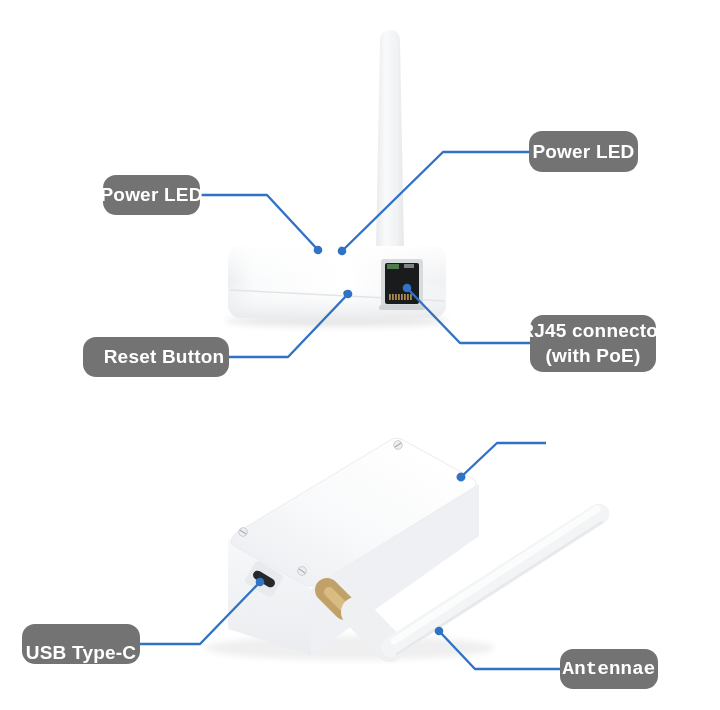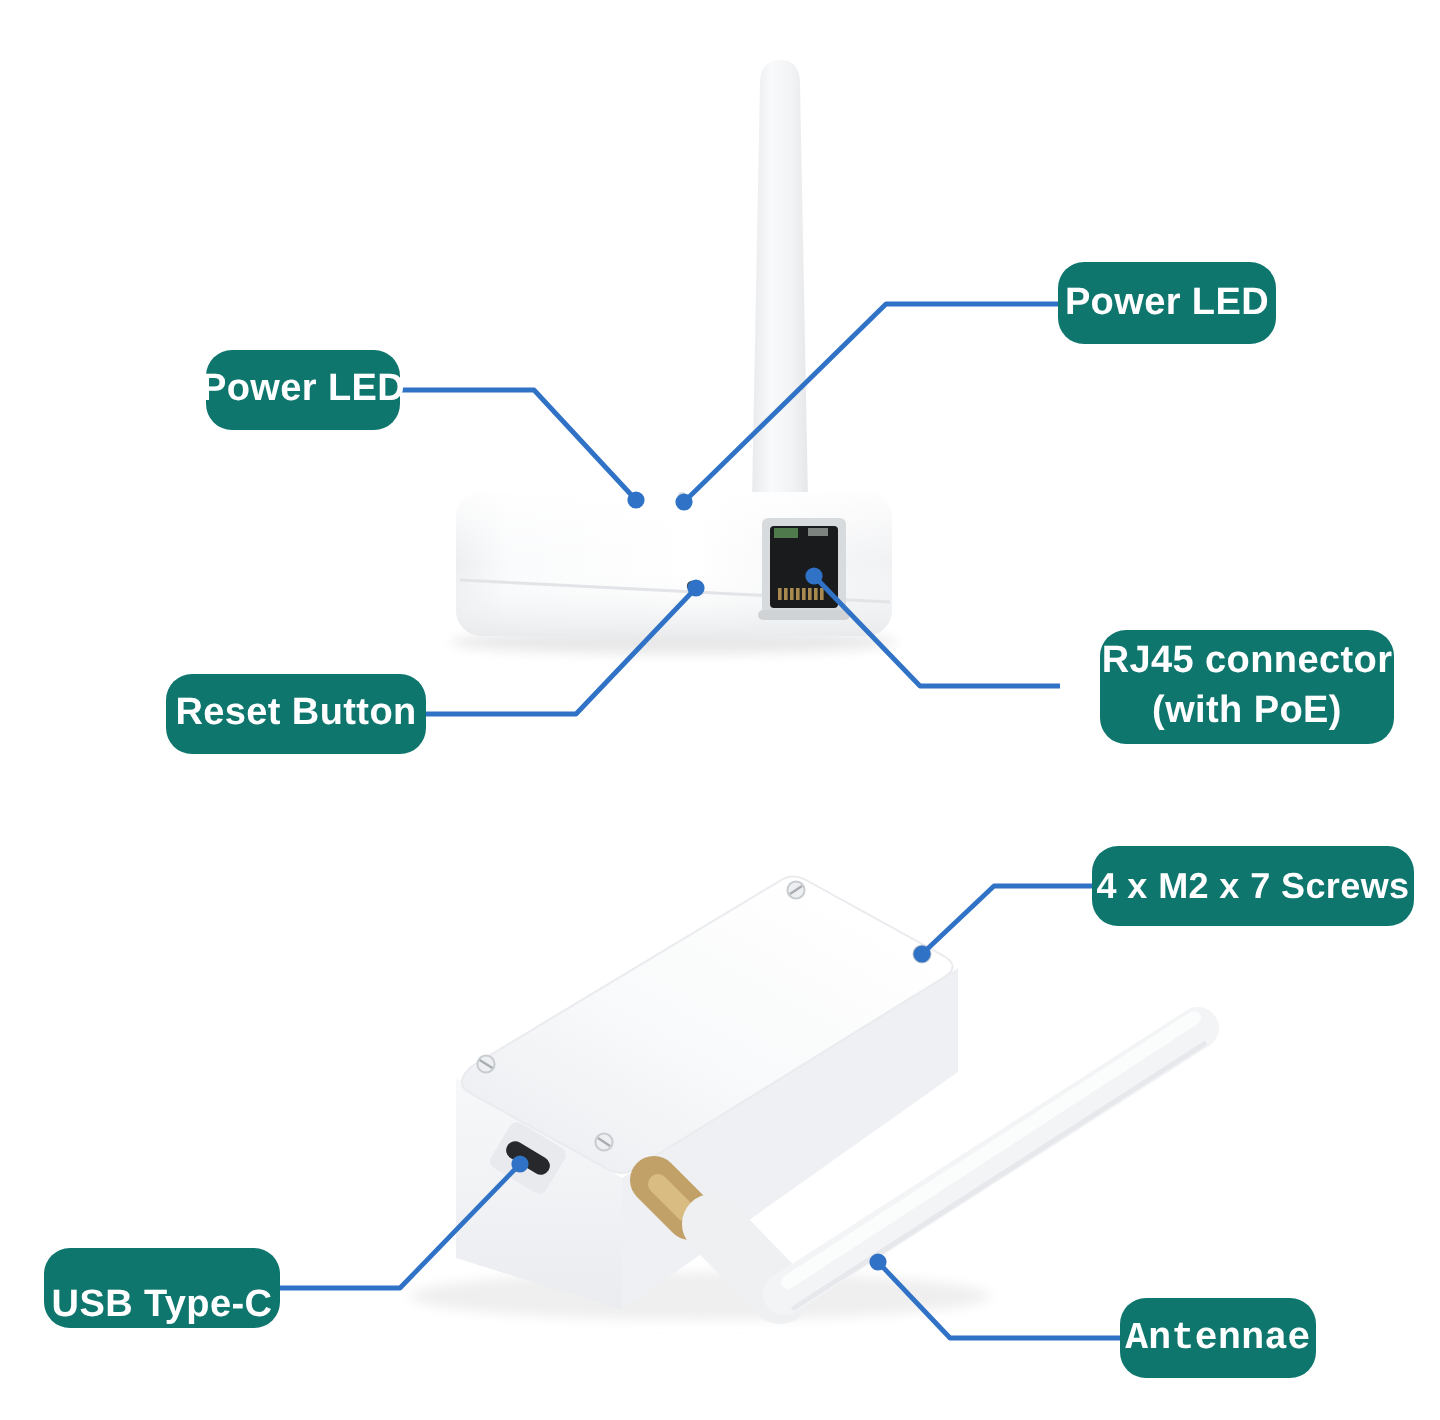--- a/index.html
+++ b/index.html
@@ -7,34 +7,34 @@
     position:relative;
     width:720px;height:710px;
     background:#ffffff;
     overflow:hidden;
     font-family:"Liberation Sans", sans-serif;
   }
   .art{position:absolute;left:0;top:0;}
   .callout{
     position:absolute;
     display:flex;align-items:center;justify-content:center;
-    background:#0f766e;
+    background:#737373;
     color:#ffffff;
     border-radius:13px;
     font-weight:700;
     font-size:19px;
     letter-spacing:0.2px;
     white-space:nowrap;
     text-align:center;
   }
   .callout.two-line{flex-direction:column;line-height:1.3;font-size:19px;}
   .cl-user-led     {left:103px; top:175px; width:97px;  height:40px;}
   .cl-power-led    {left:529px; top:131px; width:109px; height:41px;}
-  .cl-reset-button {left:83px;  top:337px; width:130px; height:40px;}
-  .cl-rj45         {left:530px; top:315px; width:147px; height:57px;margin-left:20px;}
+  .cl-reset-button {left:83px;  top:337px; width:130px; height:40px;padding-left:16px;}
+  .cl-rj45         {left:530px; top:315px; width:126px; height:57px;}
   .cl-screws       {left:546px; top:423px; width:161px; height:40px; font-size:18px;}
   .cl-usb          {left:22px;  top:624px; width:118px; height:40px;align-items:flex-end;}
   .cl-antennae     {left:560px; top:649px; width:98px;  height:40px;font-family:Liberation Mono, monospace;}
 </style>
 </head>
 <body>
 
 <div class="canvas">
 
   <svg class="art" width="720" height="710" viewBox="0 0 720 710">
@@ -176,23 +176,20 @@
 
   <div class="callout cl-reset-button">
     <span>Reset Button</span>
   </div>
 
   <div class="callout two-line cl-rj45">
     <span>RJ45 connector</span>
     <span>(with PoE)</span>
   </div>
 
-  <div class="callout cl-screws">
-    <span>4 x M2 x 7 Screws</span>
-  </div>
 
   <div class="callout cl-usb">
     <span>USB Type-C</span>
   </div>
 
   <div class="callout cl-antennae">
     <span>Antennae</span>
   </div>
 
 </div>

